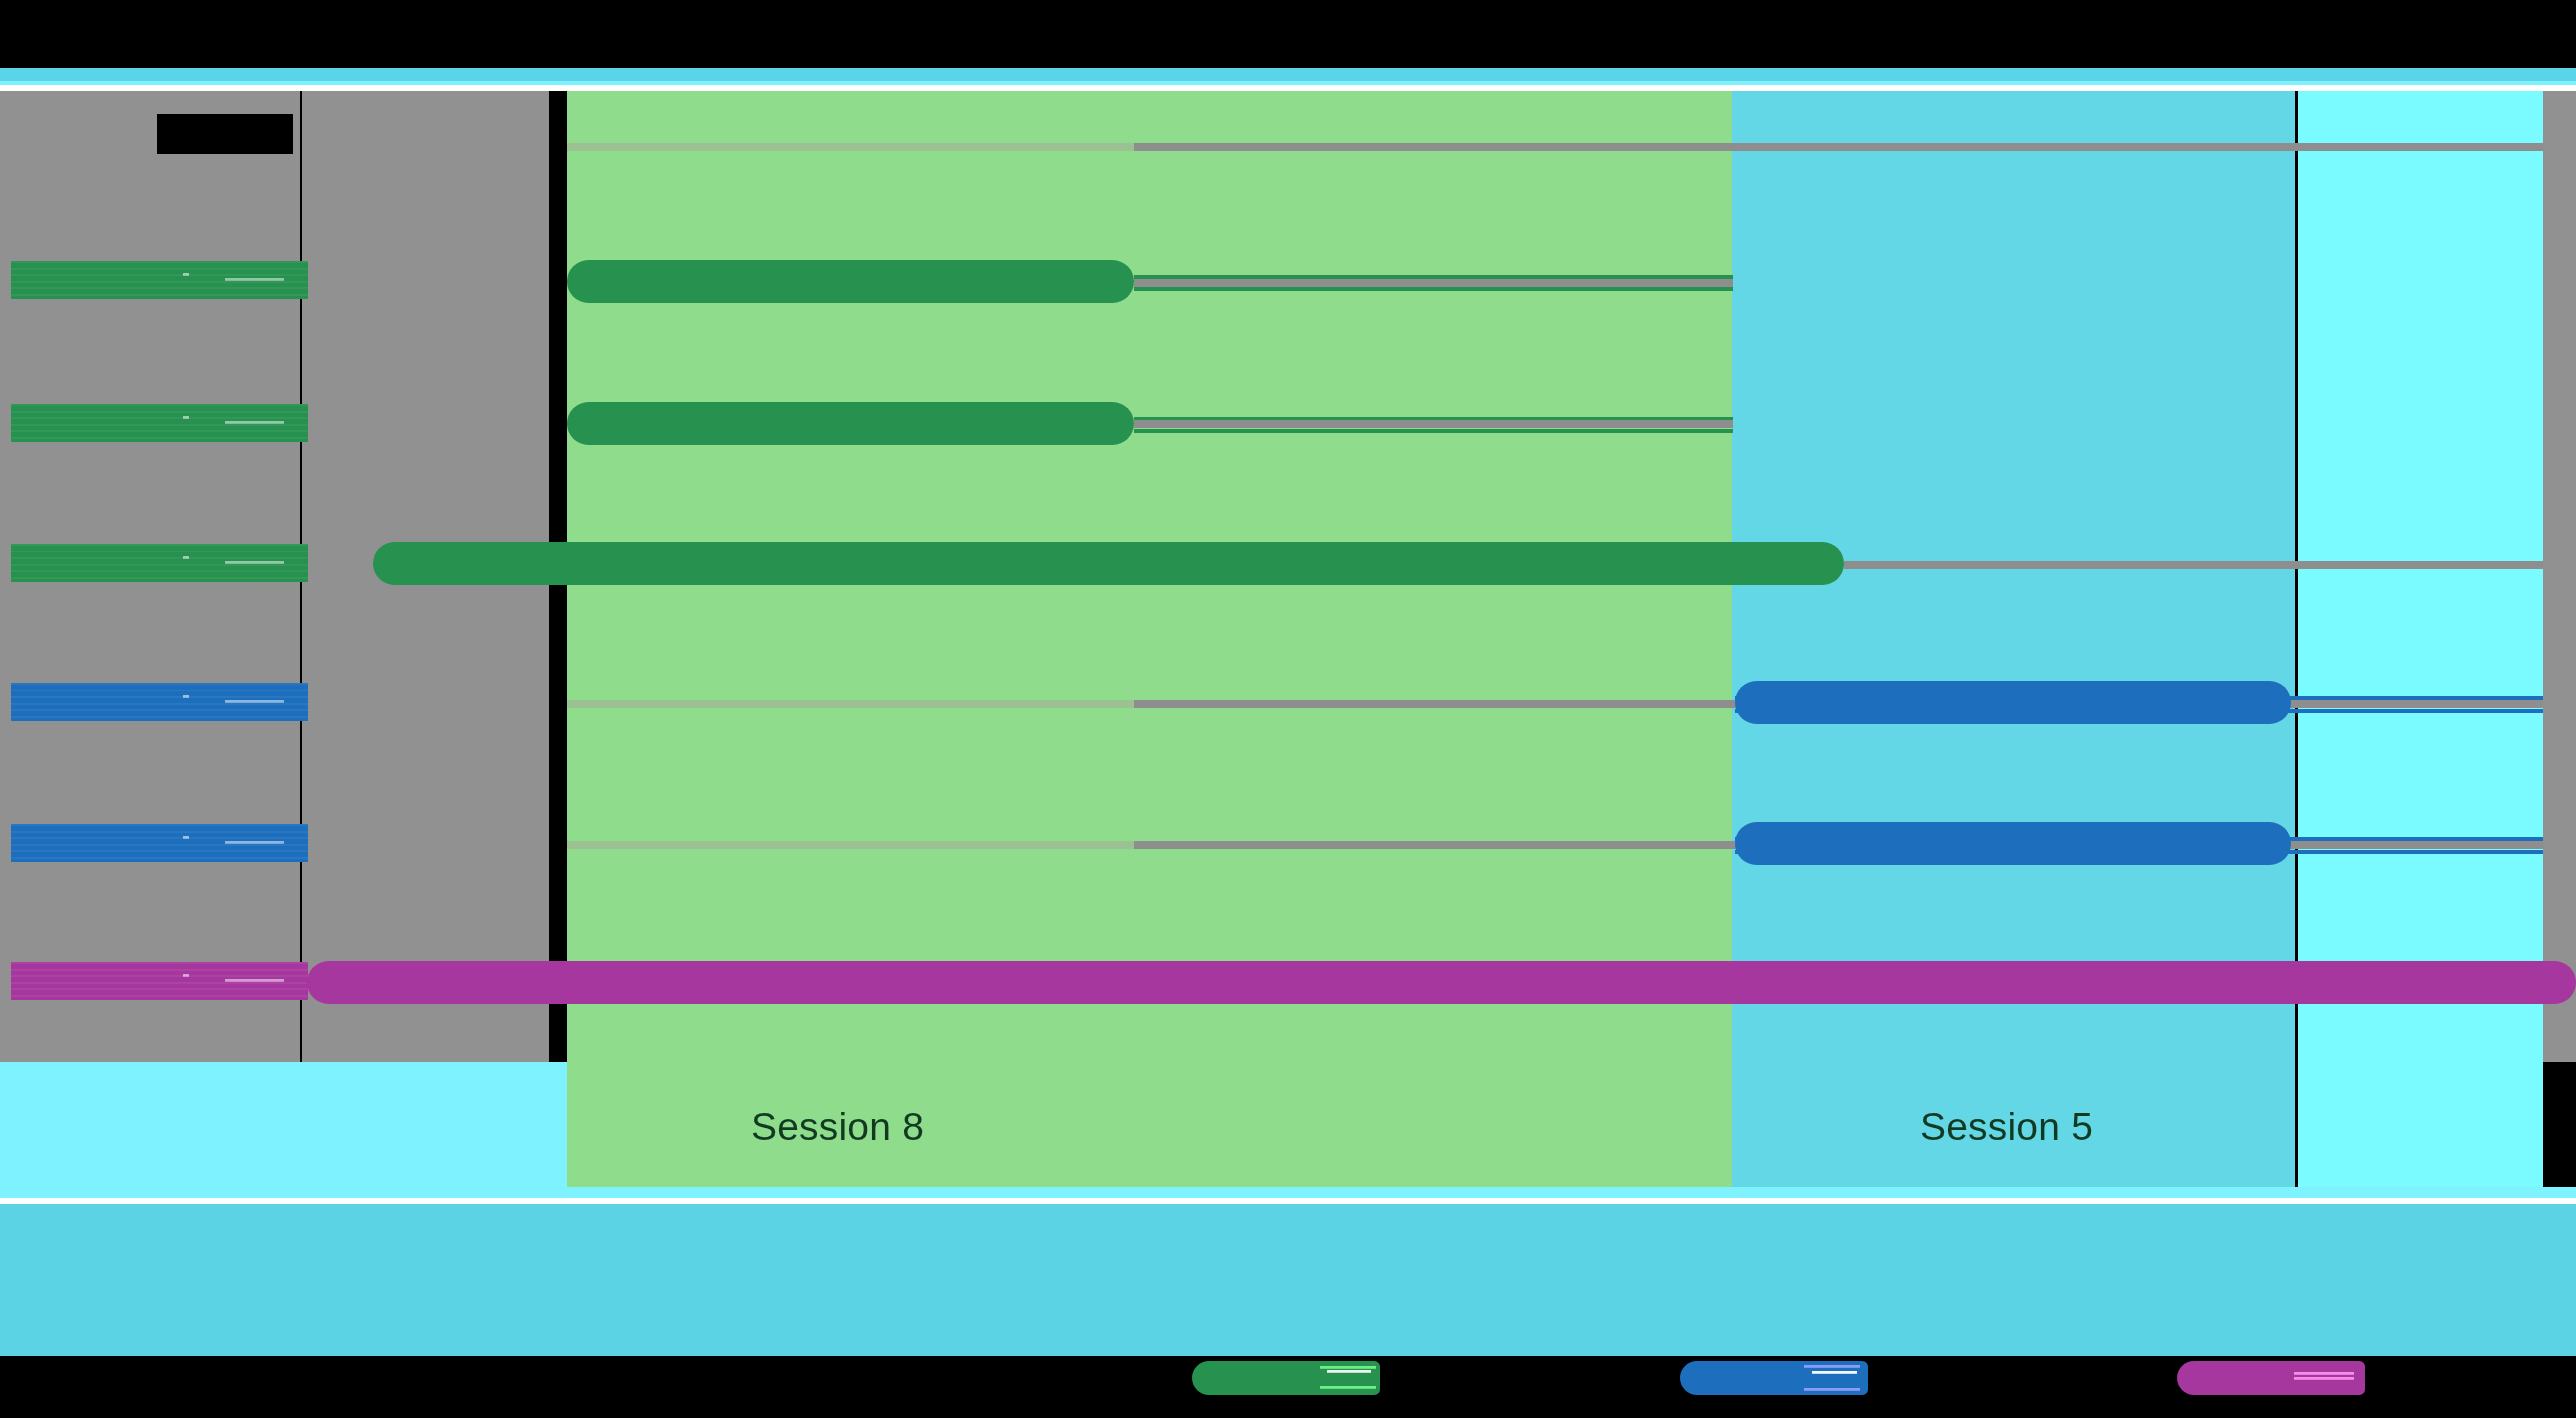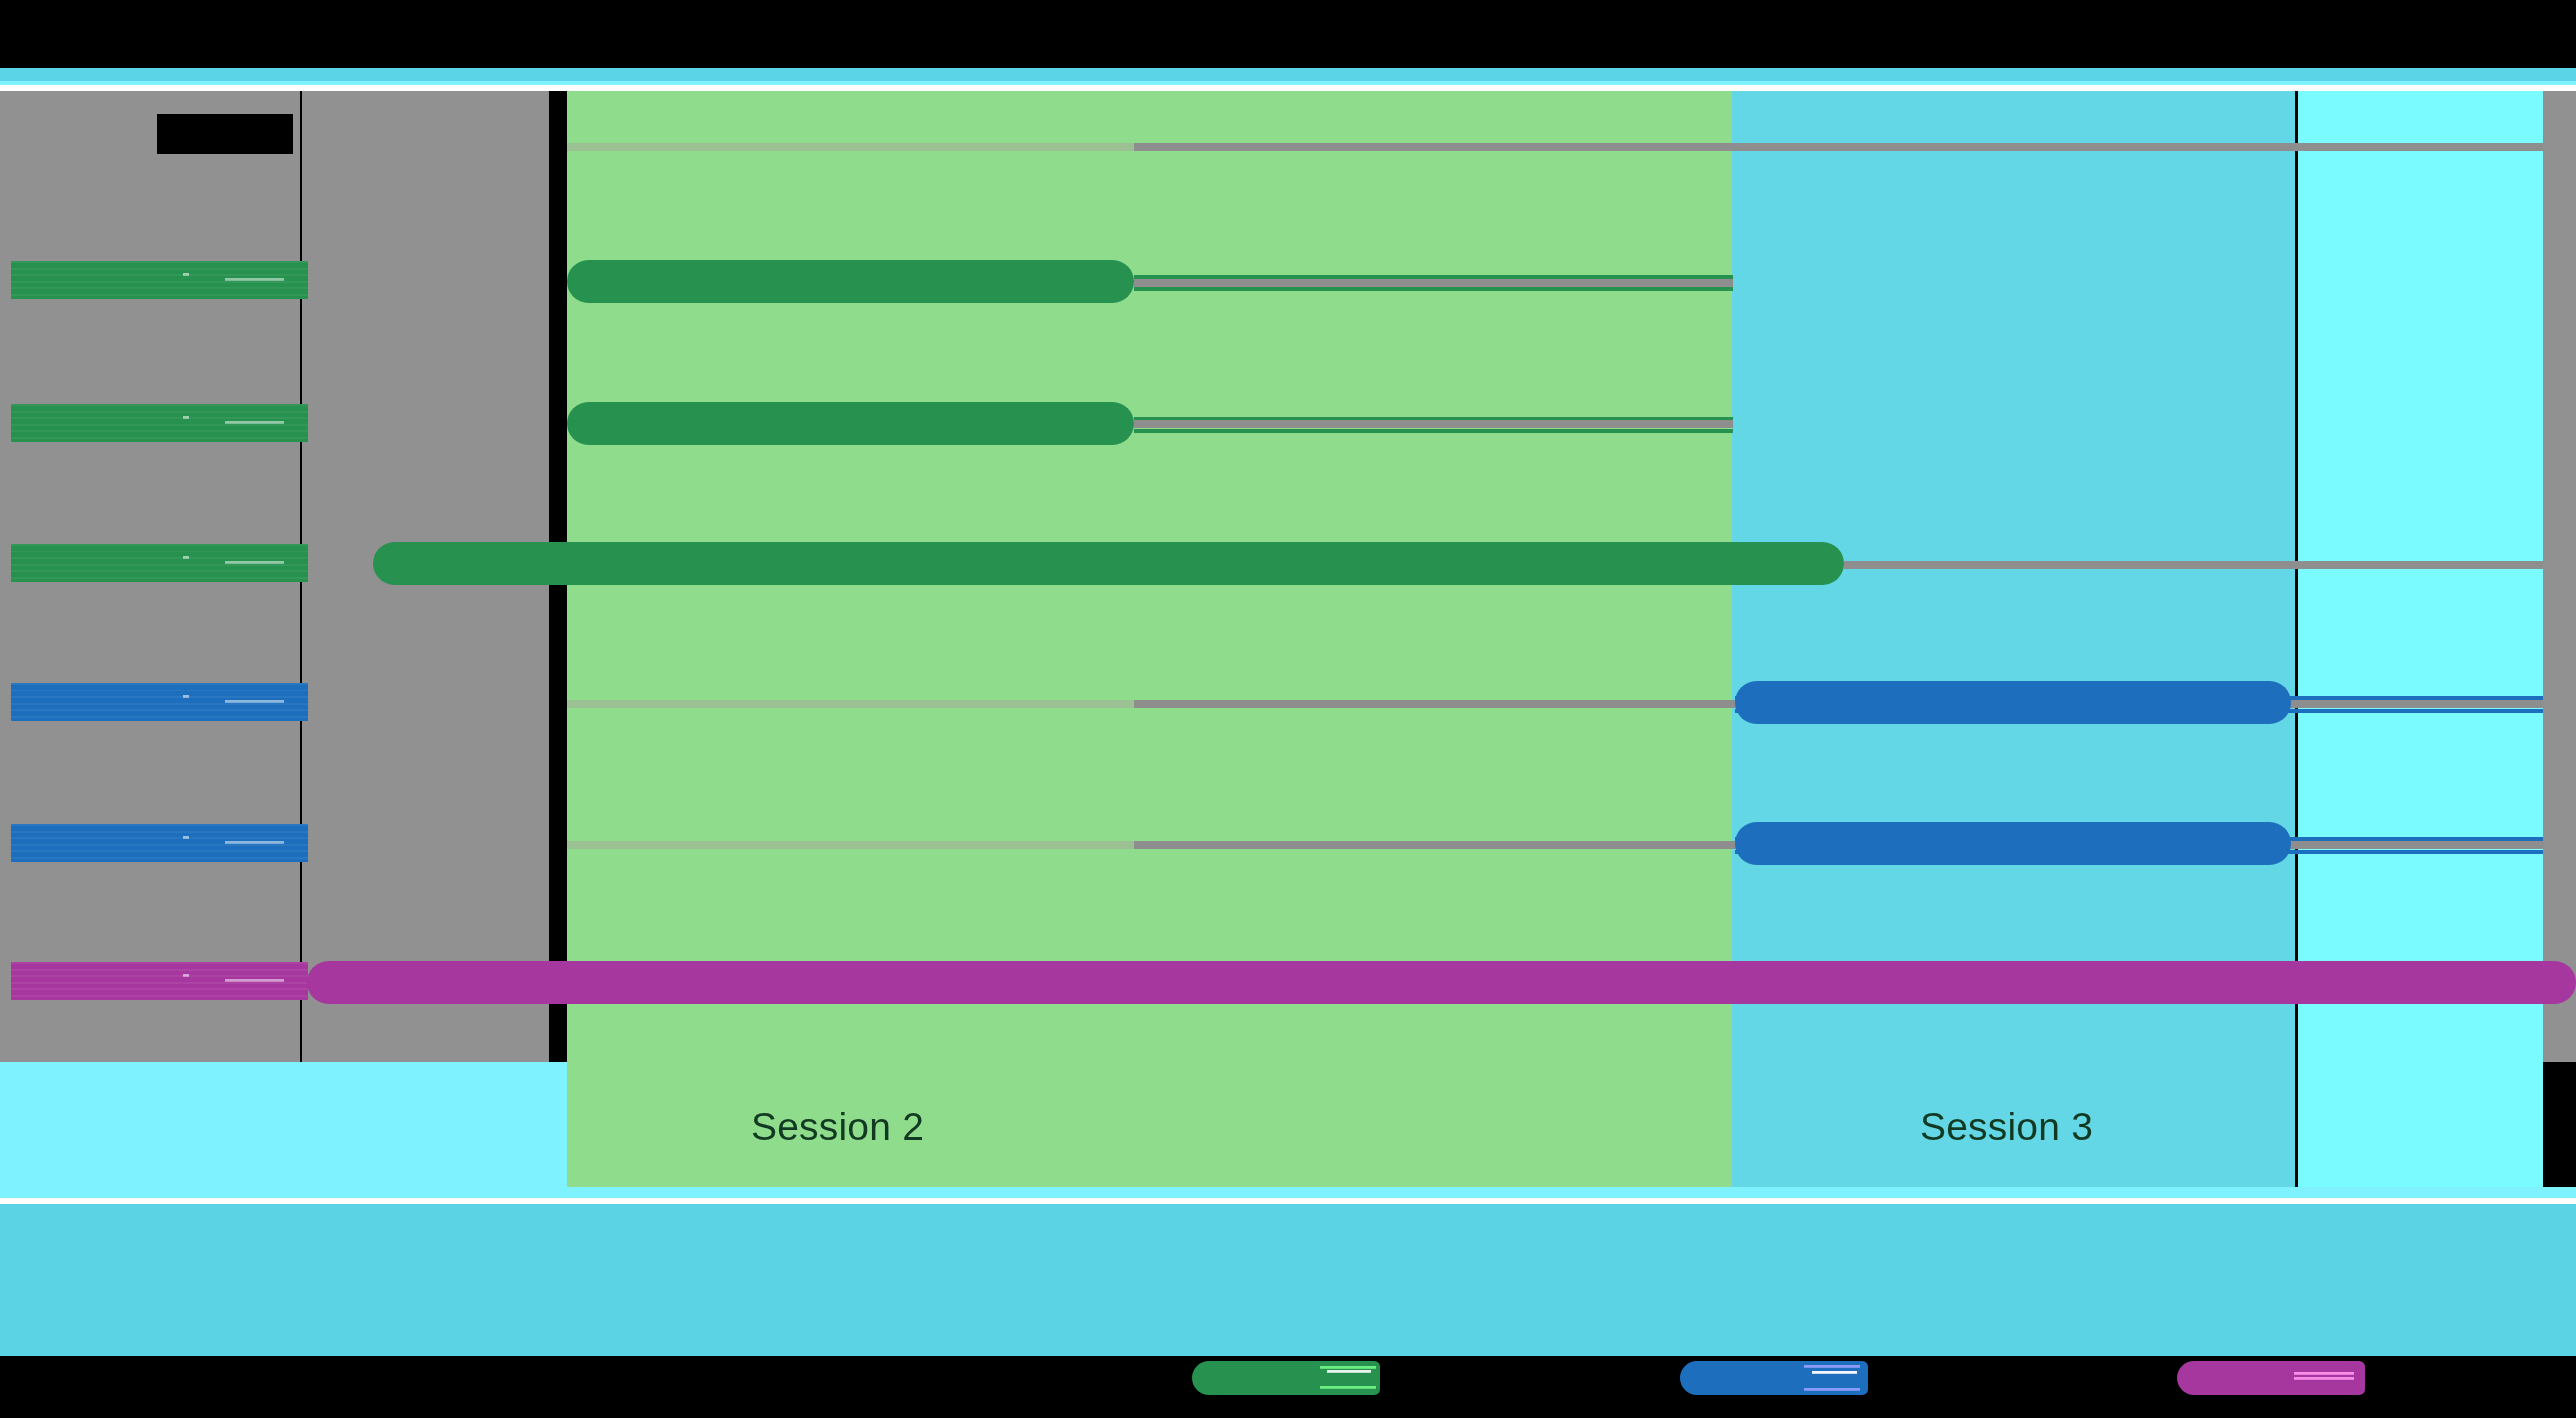--- a/index.html
+++ b/index.html
@@ -304,22 +304,22 @@
     <div class="task-bar blue" style="left:1735px; width:556px; top:822px;"></div>
   </div>
 
   <div class="row">
     <div class="row-label magenta" style="top:962px;">VelaSCIC1<span class="glyphs"></span><span class="scramble"></span></div>
     <div class="task-bar magenta" style="left:307px; width:2269px; top:961px;"></div>
   </div>
 
   <div class="left-bottom-cyan"></div>
 
-  <div class="session-label s1">Session 2</div>
-  <div class="session-label s2">Session 3</div>
+  <div class="session-label s1">Session 8</div>
+  <div class="session-label s2">Session 5</div>
 
   <div class="chrome-band chrome-bottom-a"></div>
   <div class="chrome-band chrome-bottom-b"></div>
   <div class="chrome-band chrome-bottom-c"></div>
 
   <div class="legend">
     <div class="legend-item" style="left:1192px;">
       <span class="legend-swatch green">VelaSCIA<span class="glyphs"></span></span>
     </div>
     <div class="legend-item" style="left:1680px;">

